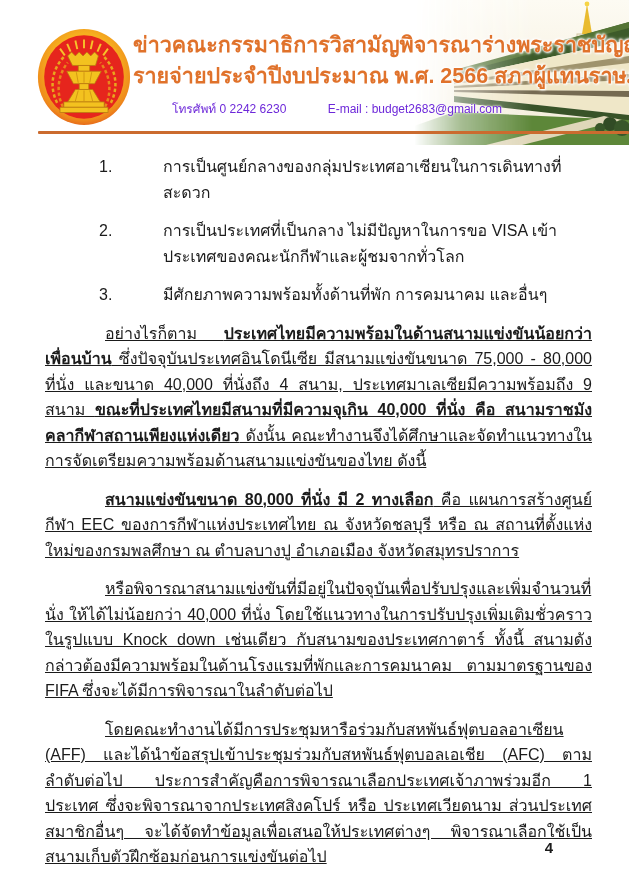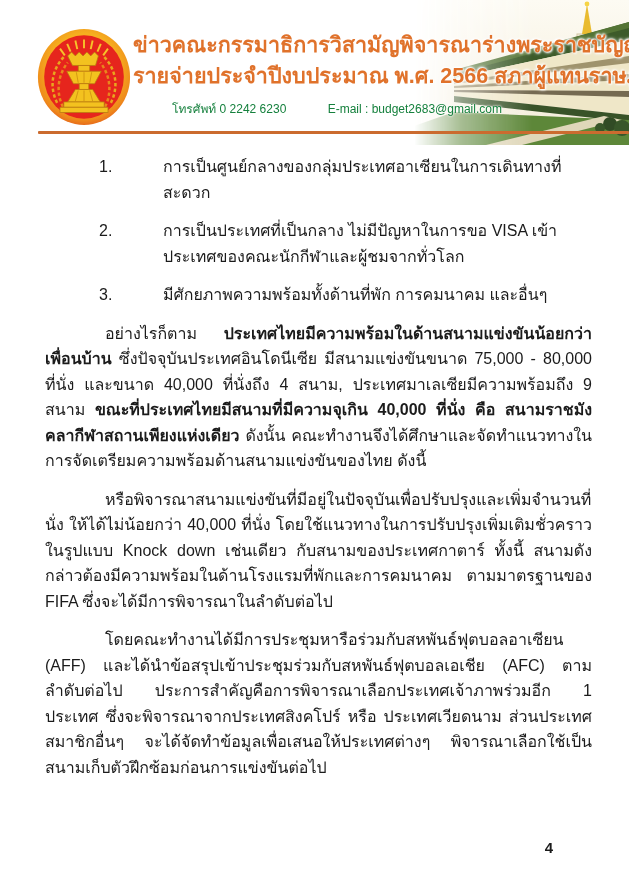--- a/index.html
+++ b/index.html
@@ -25,41 +25,41 @@
     mask-image: linear-gradient(to right, transparent 0%, rgba(0,0,0,.55) 22%, #000 55%);
     opacity:.95;
   }
 
   .titles { position:absolute; left:133px; top:30px; width:500px; z-index:3; }
   .title-line {
     font-size: 21.5px; font-weight: bold; color:#e0722b;
     line-height: 31px; white-space: nowrap;
     text-shadow: 0 0 2px #fff, 0 0 4px #fff, 1px 1px 2px #fff, -1px -1px 2px #fff;
   }
-  .contact { position:absolute; left:172px; top:99px; z-index:3; font-size:12px; color:#15803d;
+  .contact { position:absolute; left:172px; top:99px; z-index:3; font-size:12px; color:#6d28d9;
     text-shadow: 0 0 2px #fff, 0 0 3px #fff; }
   .contact .phone { margin-right: 38px; }
 
   .divider {
     position:absolute; left:38px; right:0; top:131px; height:3px;
     background:#cb6b2f; z-index:4; border-radius:1px;
   }
 
   
   .main {
     position:absolute; left:45px; top:148px; width:547px;
     font-size:16px; line-height:25.5px;
     text-align: justify;
   }
   .numlist { margin: 6px 0 2px 54px; }
   .numlist .item { display:flex; margin-bottom: 13px; text-align:left; }
   .numlist .num { width: 18px; flex: 0 0 18px; }
   .numlist .txt { flex: 1; max-width: 472px; margin-left: 46px; }
 
-  .para { margin-top: 13px; text-indent: 60px; }
+  .para { margin-top: 13px; text-indent: 60px; text-decoration: underline; }
   .bold { font-weight: bold; }
 
   .page-number {
     position:absolute; top:839px; left:538px; width:22px;
     text-align:center; font-size:15px; font-weight:bold; z-index:3;
   }
 </style>
 </head>
 <body>
 
@@ -177,20 +177,21 @@
         <span class="txt">การเป็นประเทศที่เป็นกลาง ไม่มีปัญหาในการขอ VISA เข้าประเทศของคณะนักกีฬาและผู้ชมจากทั่วโลก</span>
       </div>
       <div class="item">
         <span class="num">3.</span>
         <span class="txt">มีศักยภาพความพร้อมทั้งด้านที่พัก การคมนาคม และอื่นๆ</span>
       </div>
     </div>
 
     <p class="para"><span>อย่างไรก็ตาม </span><span class="bold">ประเทศไทยมีความพร้อมในด้านสนามแข่งขันน้อยกว่าเพื่อนบ้าน</span><span> ซึ่งปัจจุบันประเทศอินโดนีเซีย มีสนามแข่งขันขนาด 75,000 - 80,000 ที่นั่ง และขนาด 40,000 ที่นั่งถึง 4 สนาม, ประเทศมาเลเซียมีความพร้อมถึง 9 สนาม </span><span class="bold">ขณะที่ประเทศไทยมีสนามที่มีความจุเกิน 40,000 ที่นั่ง คือ สนามราชมังคลากีฬาสถานเพียงแห่งเดียว</span><span> ดังนั้น คณะทำงานจึงได้ศึกษาและจัดทำแนวทางในการจัดเตรียมความพร้อมด้านสนามแข่งขันของไทย ดังนี้</span></p>
 
+    <p class="para"><span class="bold">สนามแข่งขันขนาด 80,000 ที่นั่ง มี 2 ทางเลือก</span><span> คือ แผนการสร้างศูนย์กีฬา EEC ของการกีฬาแห่งประเทศไทย ณ จังหวัดชลบุรี หรือ ณ สถานที่ตั้งแห่งใหม่ของกรมพลศึกษา ณ ตำบลบางปู อำเภอเมือง จังหวัดสมุทรปราการ</span></p>
 
     <p class="para">หรือพิจารณาสนามแข่งขันที่มีอยู่ในปัจจุบันเพื่อปรับปรุงและเพิ่มจำนวนที่นั่ง ให้ได้ไม่น้อยกว่า 40,000 ที่นั่ง โดยใช้แนวทางในการปรับปรุงเพิ่มเติมชั่วคราวในรูปแบบ Knock down เช่นเดียว กับสนามของประเทศกาตาร์ ทั้งนี้ สนามดังกล่าวต้องมีความพร้อมในด้านโรงแรมที่พักและการคมนาคม ตามมาตรฐานของ FIFA ซึ่งจะได้มีการพิจารณาในลำดับต่อไป</p>
 
     <p class="para">โดยคณะทำงานได้มีการประชุมหารือร่วมกับสหพันธ์ฟุตบอลอาเซียน (AFF) และได้นำข้อสรุปเข้าประชุมร่วมกับสหพันธ์ฟุตบอลเอเชีย (AFC) ตามลำดับต่อไป ประการสำคัญคือการพิจารณาเลือกประเทศเจ้าภาพร่วมอีก 1 ประเทศ ซึ่งจะพิจารณาจากประเทศสิงคโปร์ หรือ ประเทศเวียดนาม ส่วนประเทศสมาชิกอื่นๆ จะได้จัดทำข้อมูลเพื่อเสนอให้ประเทศต่างๆ พิจารณาเลือกใช้เป็นสนามเก็บตัวฝึกซ้อมก่อนการแข่งขันต่อไป</p>
   </div>
 
   <div class="page-number">4</div>
 
 </div>
 

